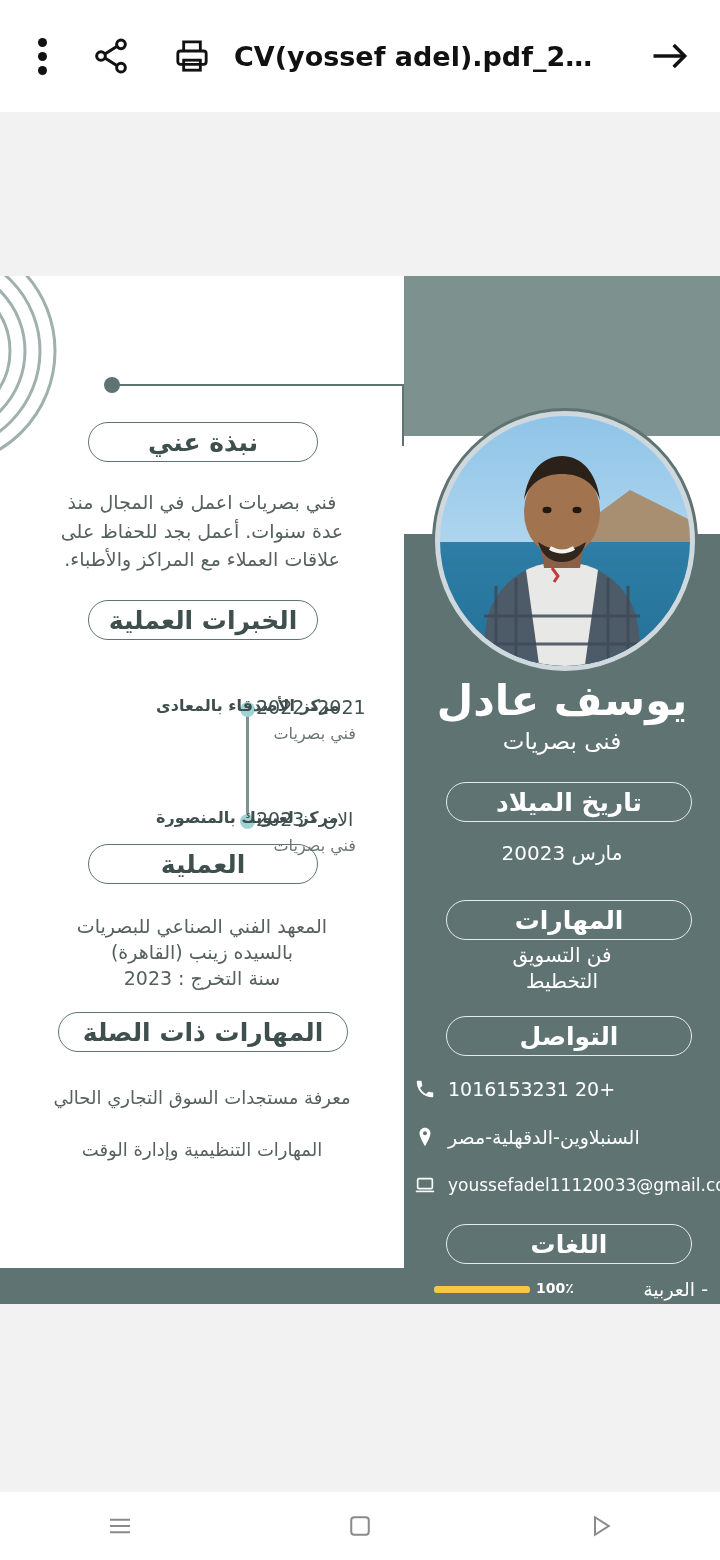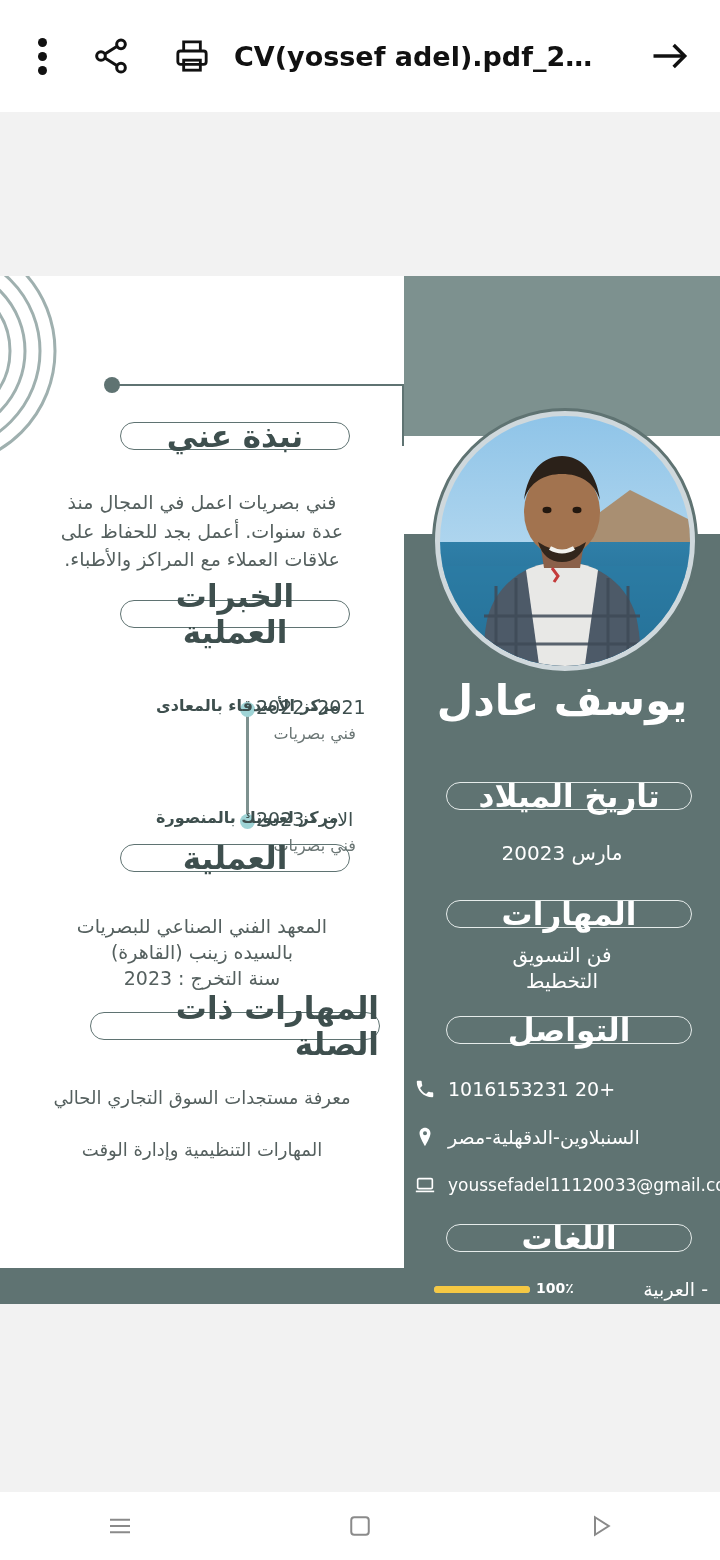--- a/index.html
+++ b/index.html
@@ -71,23 +71,23 @@
     position: absolute; top: 400px; right: 0; width: 316px; text-align: center;
     color: #ffffff; font-size: 42px; font-weight: bold; letter-spacing: 1px;
   }
   .job {
     position: absolute; top: 452px; right: 0; width: 316px; text-align: center;
     color: #ffffff; font-size: 23px;
   }
 
   
   .pill {
-    border: 1.5px solid #5f7372; border-radius: 30px; height: 28px;
+    border: 1.5px solid #5f7372; border-radius: 30px; height: 40px;
     display: flex; align-items: center; justify-content: center;
-    font-size: 31px; font-weight: bold; color: #3e4f4e; background: transparent; margin-left: 32px;
+    font-size: 25px; font-weight: bold; color: #3e4f4e; background: transparent;
   }
   .pill.light { border-color: #e6eceb; color: #ffffff; }
 
   .panel-pill { position: absolute; right: 28px; width: 246px; }
 
   .panel-text {
     position: absolute; right: 0; width: 316px; text-align: center;
     color: #ffffff; font-size: 20px; line-height: 1.35;
   }
 
@@ -246,20 +246,21 @@
               <ellipse cx="113" cy="94" rx="4.5" ry="3.2" fill="#23180f"></ellipse>
               <ellipse cx="143" cy="94" rx="4.5" ry="3.2" fill="#23180f"></ellipse>
               <path d="M116 132 q12 7 24 0" stroke="#f2f2ee" stroke-width="4" fill="none"></path>
               <path d="M118 152 l6 8 l-4 6" stroke="#c43b3b" stroke-width="3" fill="none"></path>
             </g>
           </svg>
         </div>
       </div>
 
       <div class="name">يوسف عادل</div>
+      <div class="job">فنى بصريات</div>
 
       <div class="pill light panel-pill" style="top:506px;">تاريخ الميلاد</div>
       <div class="panel-text" style="top:564px;">مارس 20023</div>
 
       <div class="pill light panel-pill" style="top:624px;">المهارات</div>
       <div class="panel-text" style="top:666px;">فن التسويق</div>
       <div class="panel-text" style="top:692px;">التخطيط</div>
 
       <div class="pill light panel-pill" style="top:740px;">التواصل</div>
 

